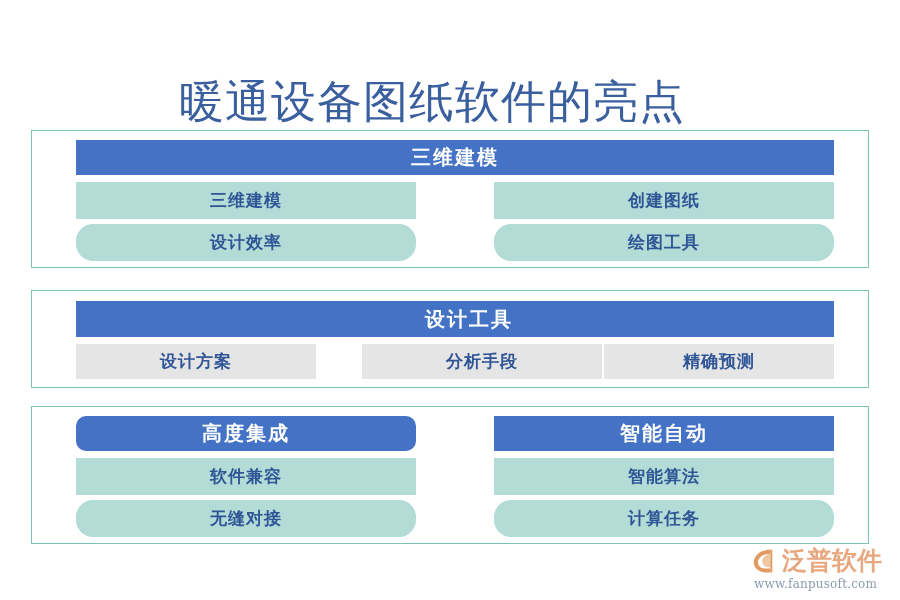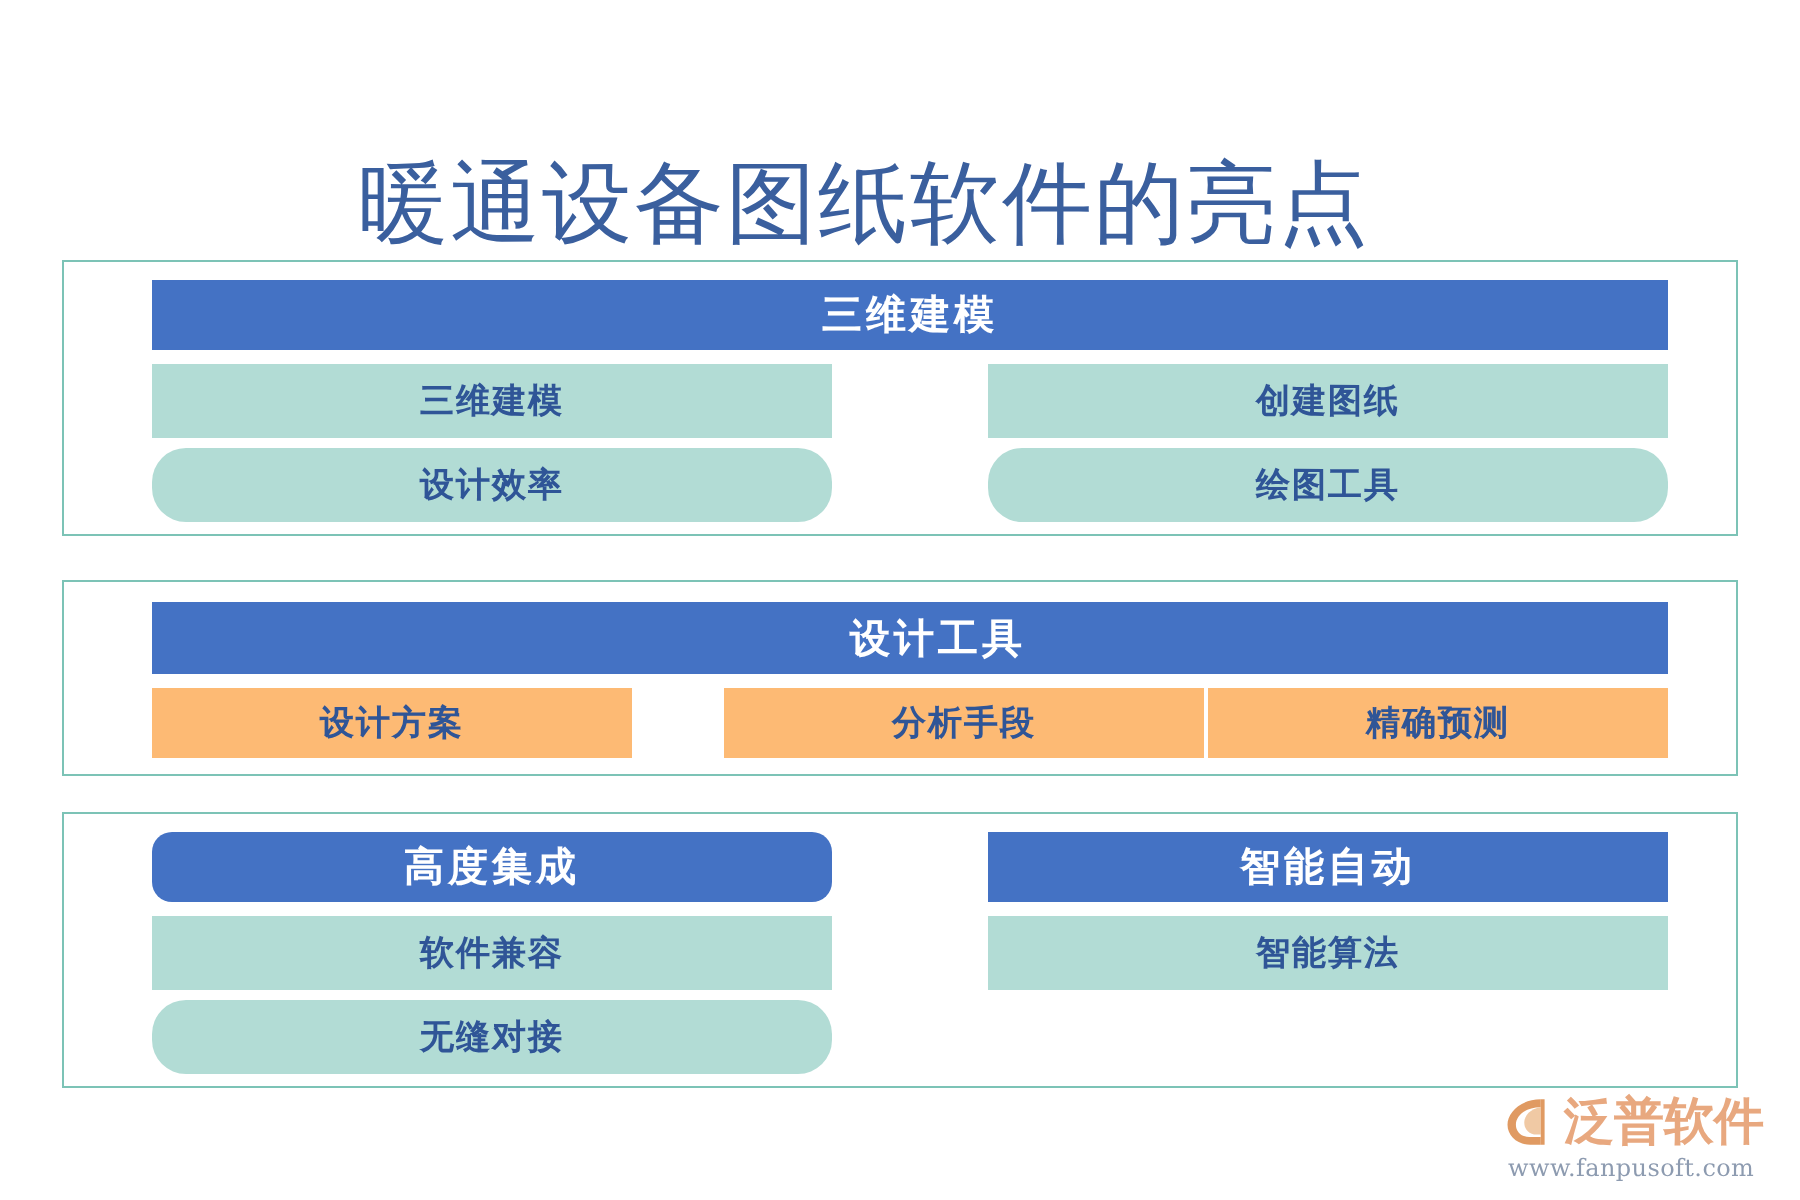--- a/index.html
+++ b/index.html
@@ -102,21 +102,21 @@
     color: #2f5597;
     font-size: 17px;
     font-weight: bold;
     letter-spacing: 1px;
     display: flex;
     align-items: center;
     justify-content: center;
     font-family: "DejaVu Serif", "Liberation Serif", serif;
     box-sizing: border-box;
   }
-  .chip.light { background: #fdba74; }
+  .chip.light { background: #e5e5e5; }
 
   
   .c-l { left: 44px;  width: 340px; }
   .c-r { left: 462px; width: 340px; }
   .r-1 { top: 51px;  height: 37px; }
   .r-2 { top: 93px;  height: 37px; border-radius: 17px; }
 
   
   .t-1 { left: 44px;  width: 240px; top: 53px; height: 35px; }
   .t-2 { left: 309px; width: 240px; top: 53px; height: 35px; margin-left: 21px; }
@@ -190,20 +190,21 @@
   </div>
 
   <div class="section" id="section-3">
     <div class="sec-inner">
       <div class="hdr hdr-half-left">高度集成</div>
       <div class="hdr hdr-half-right">智能自动</div>
 
       <div class="chip c-l r-1">软件兼容</div>
       <div class="chip c-r r-1">智能算法</div>
       <div class="chip c-l r-2">无缝对接</div>
+      <div class="chip c-r r-2">计算任务</div>
     </div>
   </div>
 
   <div class="logo">
     <div class="logo-row">
       <span class="logo-mark">
         <svg viewBox="0 0 32 32" width="28" height="28" xmlns="http://www.w3.org/2000/svg">
           <path d="M21 3 C9 3 2 11 2 17.5 C2 24 8 29 15 29 L21 29 L21 24.5 L14.5 24.5 C10 24.5 6.8 21.6 6.8 17.5 C6.8 12.5 12 7.6 21 7.6 Z" fill="#e09a62"></path>
           <path d="M21 7.6 C15 8.6 11.6 12.2 11.6 16.4 C11.6 20.4 14.6 23.2 18.6 23.2 L21 23.2 Z" fill="#f0c9a4"></path>
           <path d="M21 3 L21 29 L23.2 29 L23.2 3 Z" fill="#e09a62"></path>

